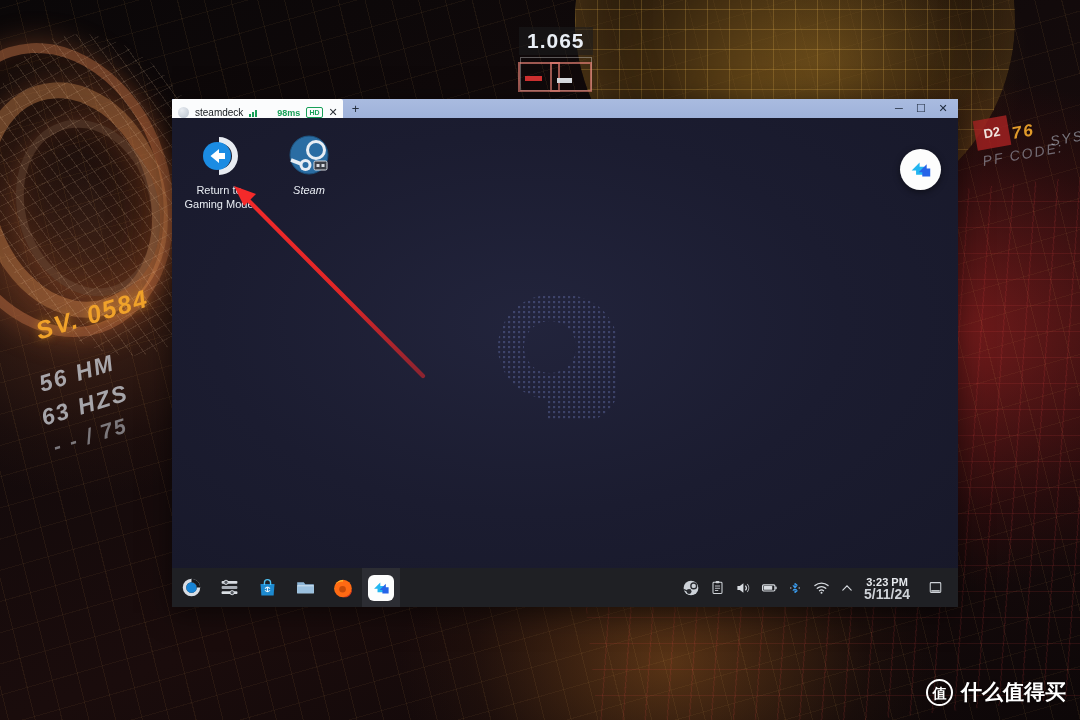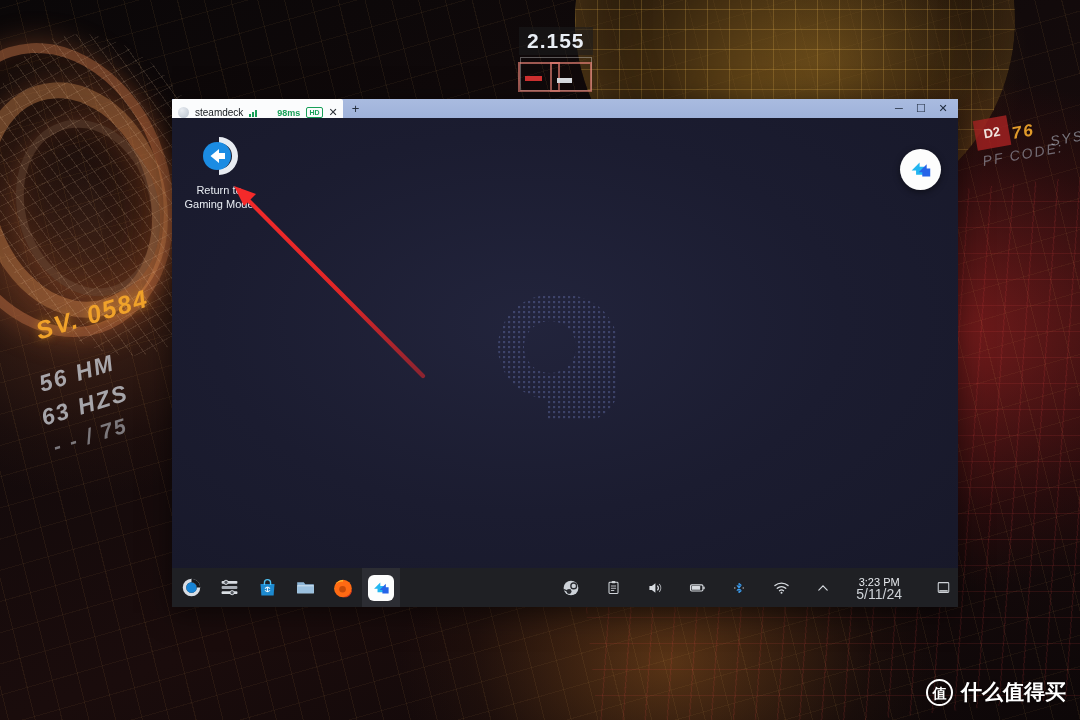--- a/index.html
+++ b/index.html
@@ -173,21 +173,21 @@
     display: flex; align-items: center;
   }
   .tb-left { display: flex; align-items: center; height: 39px; }
   .tb-item {
     width: 38px; height: 39px; display: flex; align-items: center; justify-content: center;
     position: relative;
   }
   .tb-item.active { background: #2c2d33; }
   .tb-right {
     margin-left: auto; display: flex; align-items: center; height: 39px;
-    padding-right: 4px; gap: 16px;
+    padding-right: 12px; gap: 0; font-weight: bold;
   }
   .tray-item {
     width: 26px; height: 39px; display: flex; align-items: center; justify-content: center;
     color: #cfd3d8;
   }
   #tray-clock {
     display: flex; flex-direction: column; align-items: center; justify-content: center;
     color: #e7eaee; font-size: 11px; line-height: 12px; padding: 0 8px 0 4px; height: 39px;
   }
   #tray-clock .date { font-size: 14px; color: #cfd3d8; }
@@ -229,21 +229,21 @@
   <div class="hud-bracket" style="left:518px; top:62px;"></div>
   <div class="hud-bracket" style="left:550px; top:62px;"></div>
   <div class="hud-bar" style="left:525px; top:76px; width:17px; background:#cf3030;"></div>
   <div class="hud-bar" style="left:557px; top:78px; width:15px; background:#d9dde2;"></div>
 
   <div class="hud-d2">D2</div>
   <div class="hud-text" id="hud-sv">SV. 0584</div>
   <div class="hud-text" id="hud-56">56 HM</div>
   <div class="hud-text" id="hud-63">63 HZS</div>
   <div class="hud-text" id="hud-75">- - / 75</div>
-  <div class="hud-text" id="hud-2155">2.155</div>
+  <div class="hud-text" id="hud-2155">1.065</div>
   <div class="hud-text" id="hud-76">76</div>
   <div class="hud-text" id="hud-sys">SYS</div>
   <div class="hud-text" id="hud-pf">PF CODE:</div>
 </div>
 
 <div id="remote-window">
 
   <div id="window-titlebar">
     <div class="tab">
       <span class="tab-favicon"></span>
@@ -291,20 +291,36 @@
           <path d="M22 3 A19 19 0 0 1 22 41 L22 35 A13 13 0 0 0 22 9 Z" fill="#e8ecf2"></path>
           <path d="M22 41 A19 19 0 0 1 22 3 L22 9 A13 13 0 0 0 22 35 Z" fill="#e8ecf2" opacity="0.0"></path>
           <circle cx="20" cy="22" r="14" fill="#1b8ce3"></circle>
           <path d="M22 15 L13.5 22 L22 29 L22 25 L28 25 L28 19 L22 19 Z" fill="#ffffff"></path>
         </svg>
       </div>
       <div class="di-label">Return to</div>
       <div class="di-label">Gaming Mode</div>
     </div>
 
+    <div class="desktop-icon" id="icon-steam">
+      <div class="di-img">
+        <svg viewBox="0 0 44 44" width="44" height="44">
+          <circle cx="22" cy="21" r="19" fill="#2a6da3"></circle>
+          <circle cx="22" cy="21" r="19" fill="none" stroke="#1d517c" stroke-width="1"></circle>
+          <path d="M4 26 L17 31" stroke="#e8eef4" stroke-width="3.5" fill="none"></path>
+          <circle cx="18.5" cy="31" r="6" fill="#e8eef4"></circle>
+          <circle cx="18.5" cy="31" r="3" fill="#2a6da3"></circle>
+          <circle cx="29" cy="16" r="8.5" fill="none" stroke="#e8eef4" stroke-width="3"></circle>
+          <rect x="27" y="27" width="13" height="9" rx="1.5" fill="#3b3f46" stroke="#d7dce2" stroke-width="1"></rect>
+          <rect x="29.5" y="30" width="3" height="3" fill="#d7dce2"></rect>
+          <rect x="34.5" y="30" width="3" height="3" fill="#d7dce2"></rect>
+        </svg>
+      </div>
+      <div class="di-label">Steam</div>
+    </div>
 
     <div id="float-bubble">
       <svg viewBox="0 0 26 26" width="23" height="23">
         <path d="M3 14 L12 5 L12 10 L17 10 L17 19 L8 19 L8 14 Z" fill="#22b5f0"></path>
         <path d="M11 16 L20 7 L20 12 L24 12 L24 21 L15 21 L15 16 Z" fill="#2563e8"></path>
       </svg>
     </div>
 
     <div id="remote-taskbar">
       <div class="tb-left">

